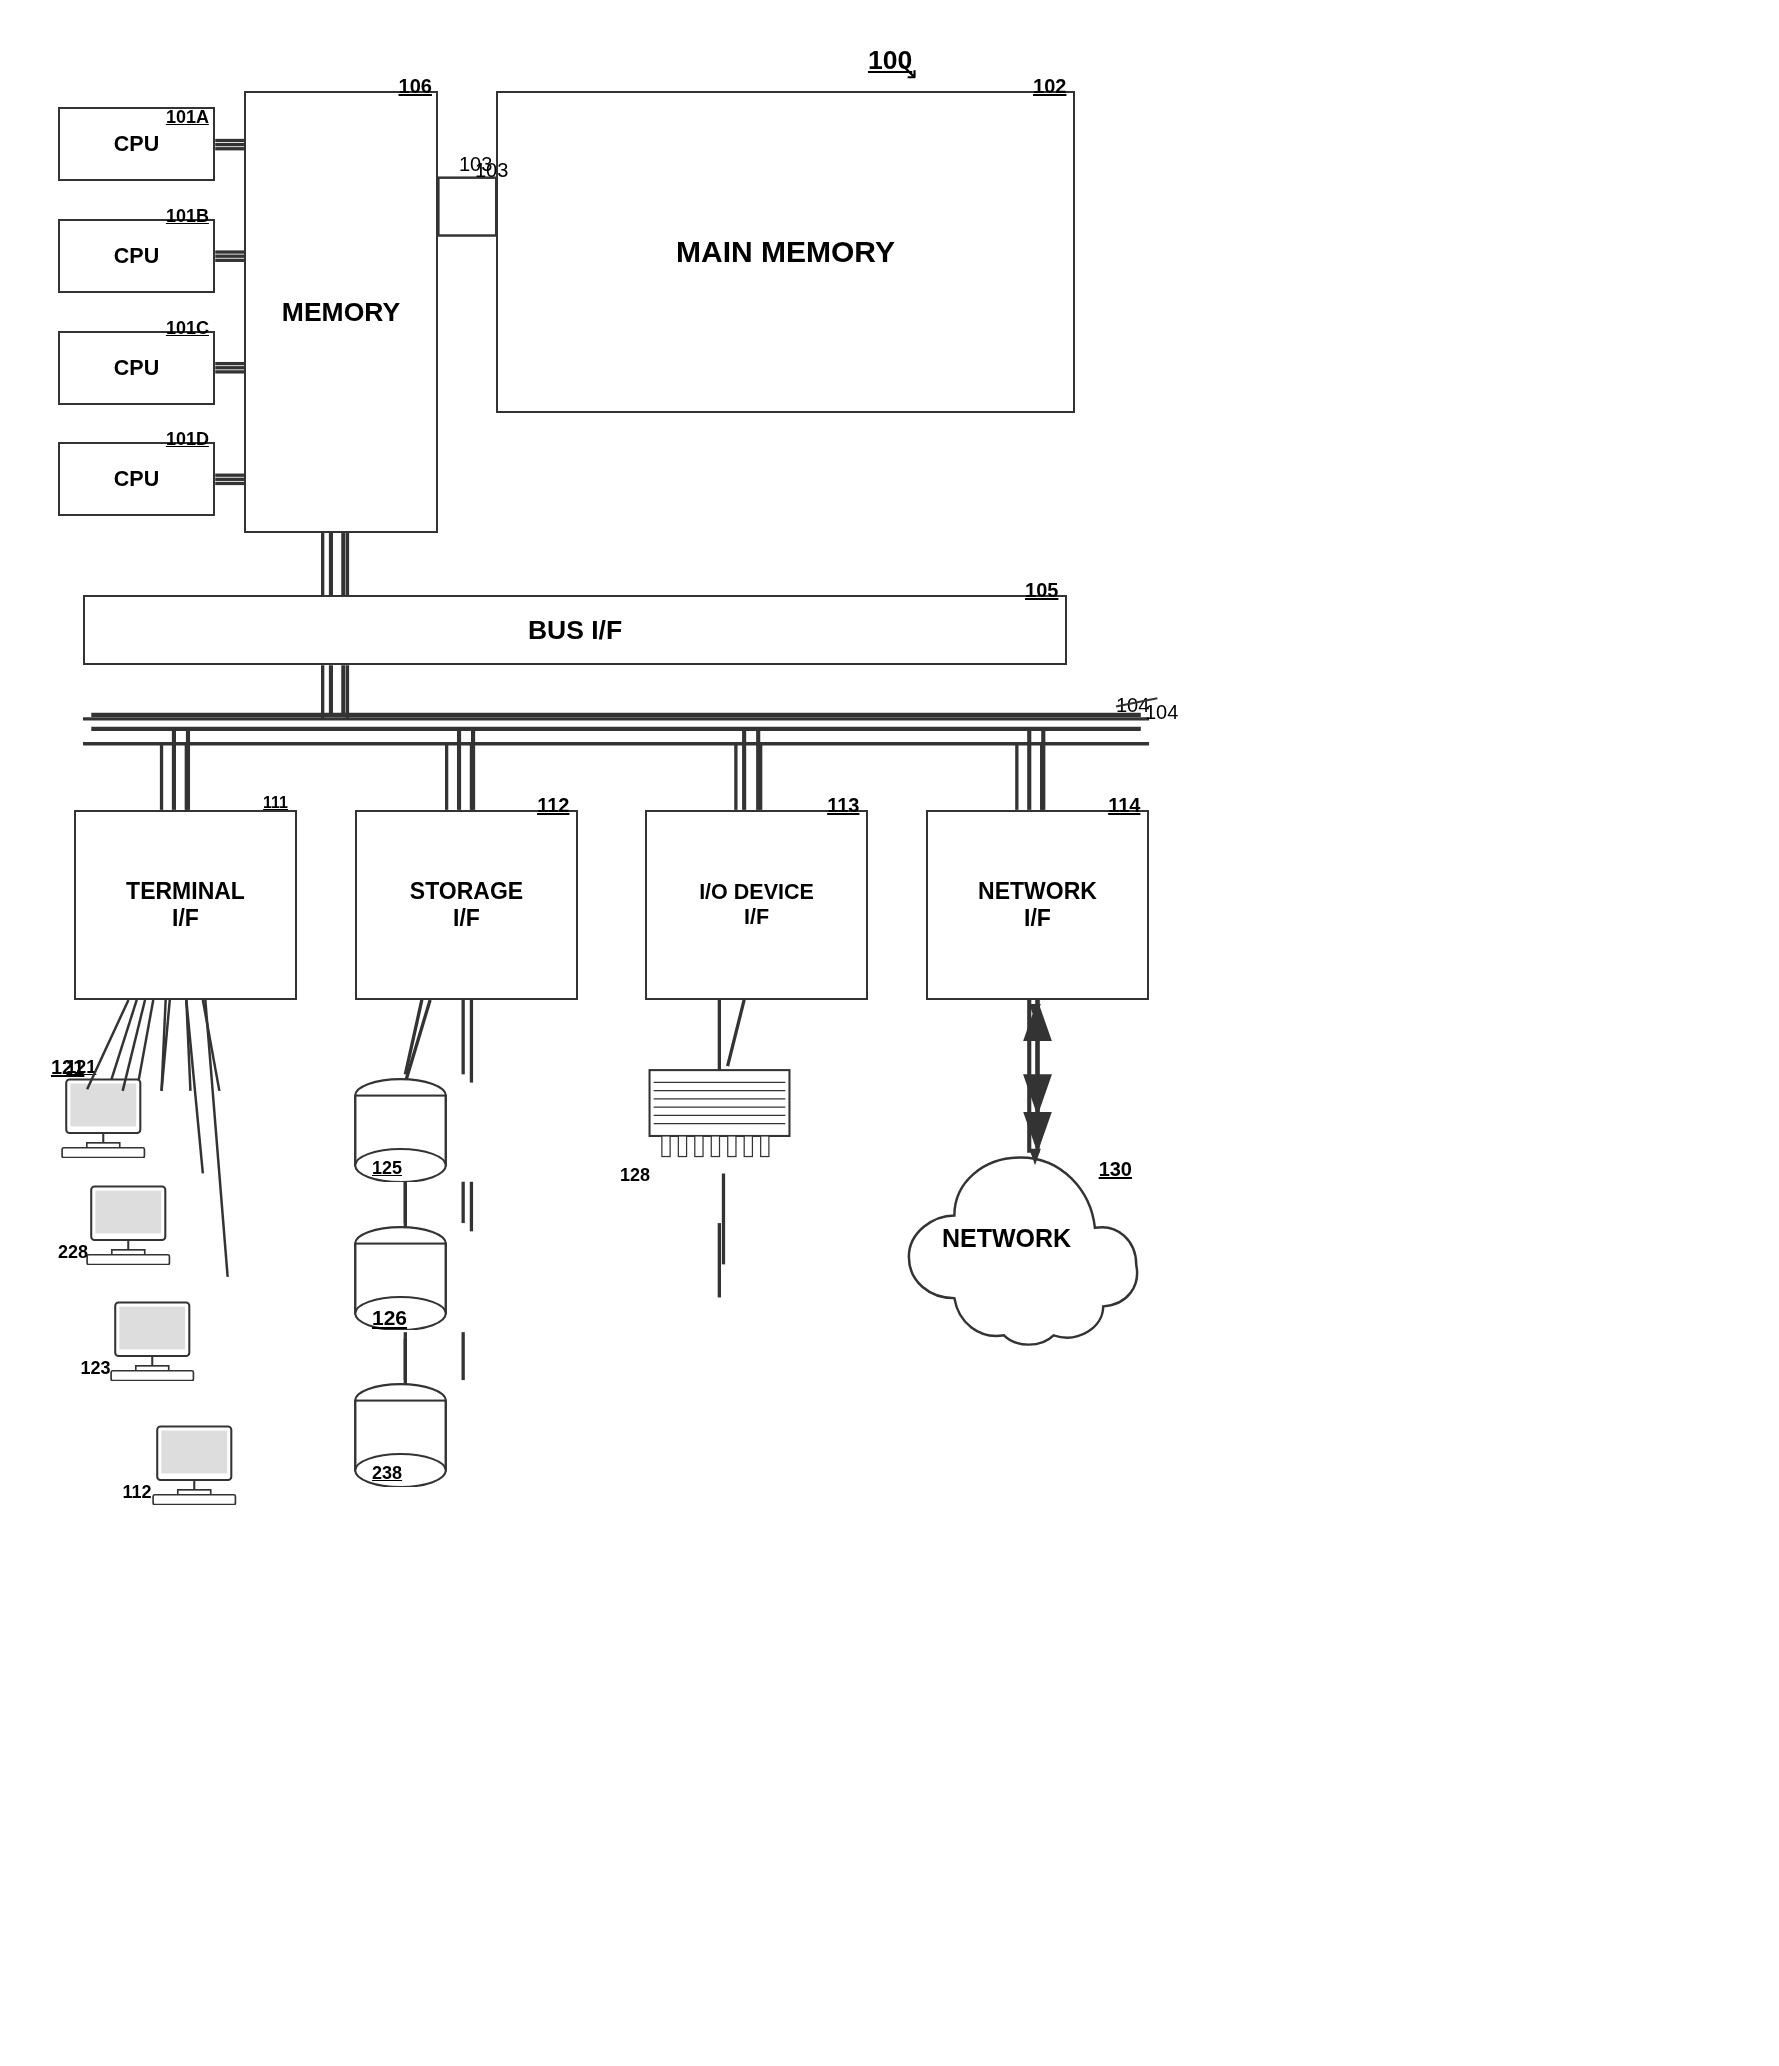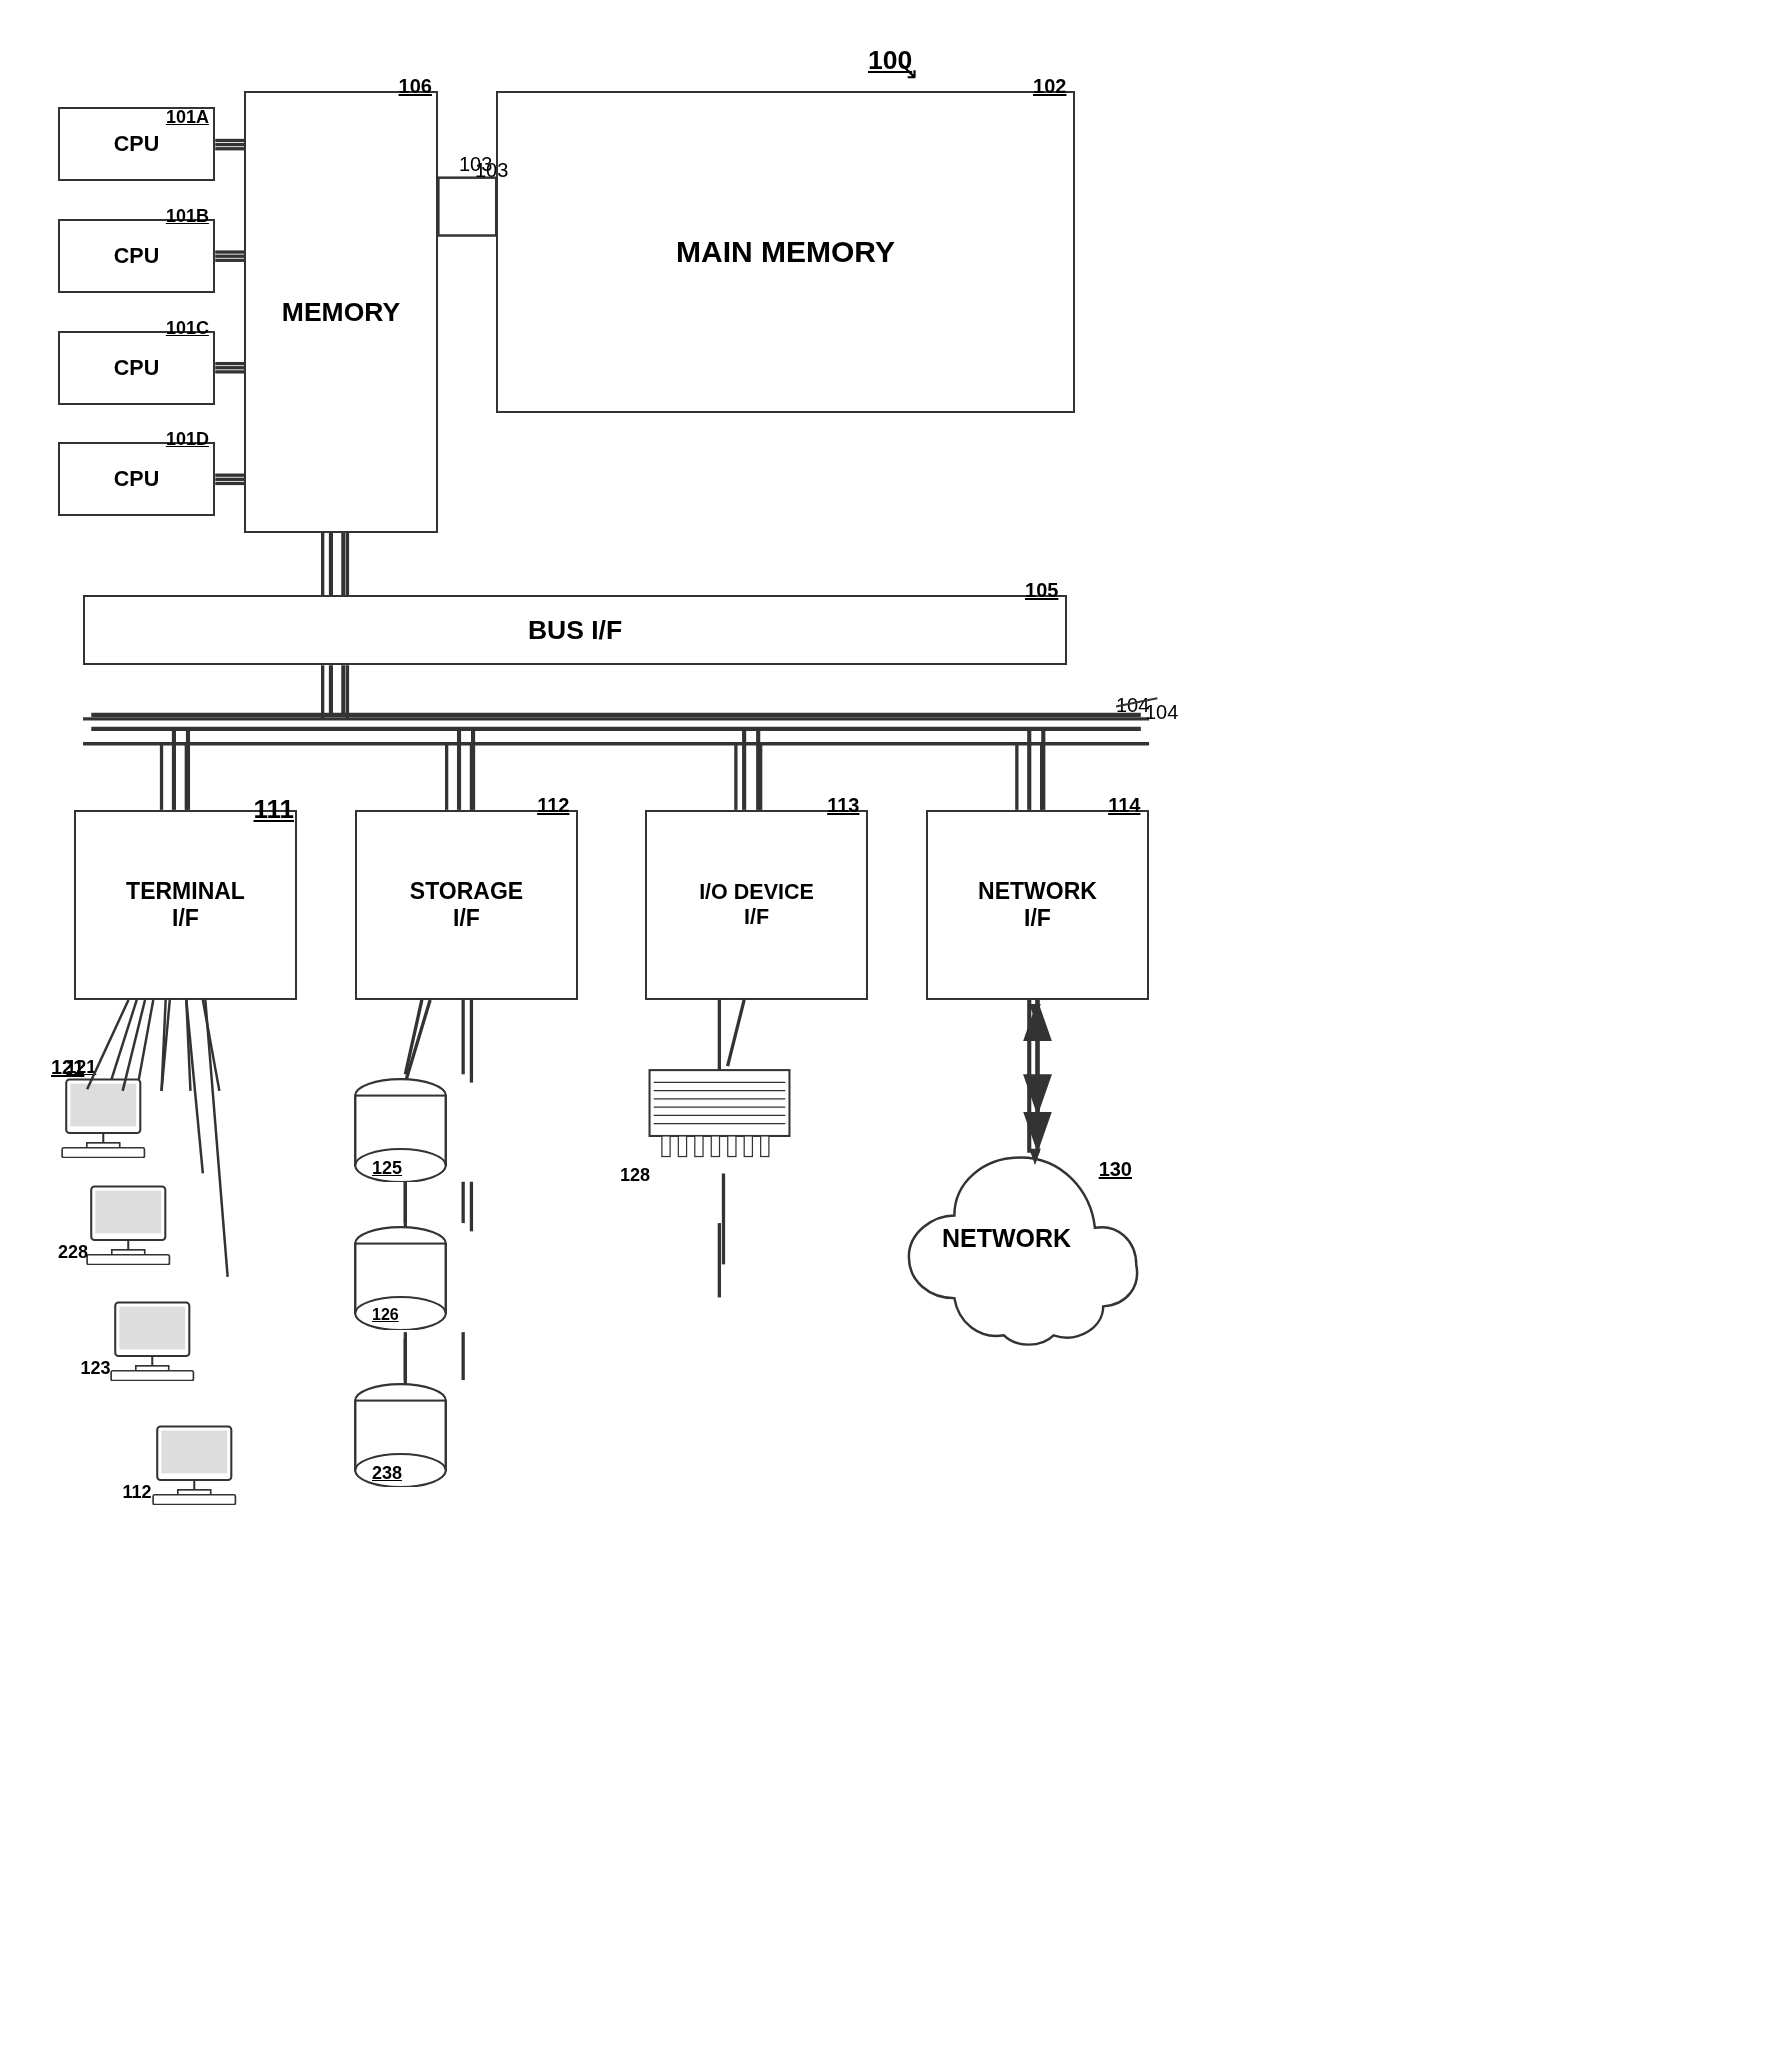--- a/index.html
+++ b/index.html
@@ -81,21 +81,21 @@
     <span class="box-label" style="top:-18px; right:6.6px; font-size:20px;">102</span>
   </div>
 
   <div class="box" style="left:83px; top:595px; width:984px; height:70px; font-size:26.5px;">
     <span>BUS I/F</span>
     <span class="box-label" style="top:-18px; right:6.6px; font-size:20px;">105</span>
   </div>
 
   <div class="box" style="left:74px; top:810px; width:223px; height:190px; font-size:23px;">
     <div>TERMINAL<br>I/F</div>
-    <span class="box-label" style="top:-18px; right:1px; font-size:26px;text-decoration:underline;">111</span>
+    <span class="box-label" style="top:-18px; right:7px; font-size:16px;text-decoration:underline;">111</span>
   </div>
 
   <div class="box" style="left:355px; top:810px; width:223px; height:190px; font-size:23px;">
     <div>STORAGE<br>I/F</div>
     <span class="box-label" style="top:-18px; right:6.6px; font-size:20px;">112</span>
   </div>
 
   <div class="box" style="left:645px; top:810px; width:223px; height:190px; font-size:21.5px;">
     <div>I/O DEVICE<br>I/F</div>
     <span class="box-label" style="top:-18px; right:6.6px; font-size:20px;">113</span>
@@ -239,21 +239,21 @@
   </div>
 
   <div style="position:absolute; left:347px; top:1223px; width:107px; height:107px;">
     <svg width="107" height="107" viewBox="0 0 130 130">
       <ellipse cx="65" cy="25" rx="55" ry="20" fill="white" stroke="#333" stroke-width="2.5"></ellipse>
       <rect x="10" y="25" width="110" height="85" fill="white" stroke="#333" stroke-width="2.5"></rect>
       <line x1="10" y1="25" x2="10" y2="110" stroke="#333" stroke-width="2.5"></line>
       <line x1="120" y1="25" x2="120" y2="110" stroke="#333" stroke-width="2.5"></line>
       <ellipse cx="65" cy="110" rx="55" ry="20" fill="white" stroke="#333" stroke-width="2.5"></ellipse>
     </svg>
-    <span style="position:absolute; top:83px; left:25px; font-size:16px; font-weight:bold; text-decoration:underline;">126</span>
+    <span style="position:absolute; top:83px; left:25px; font-size:21px; font-weight:bold; text-decoration:underline;">126</span>
   </div>
 
   <div style="position:absolute; left:347px; top:1380px; width:107px; height:107px;">
     <svg width="107" height="107" viewBox="0 0 130 130">
       <ellipse cx="65" cy="25" rx="55" ry="20" fill="white" stroke="#333" stroke-width="2.5"></ellipse>
       <rect x="10" y="25" width="110" height="85" fill="white" stroke="#333" stroke-width="2.5"></rect>
       <line x1="10" y1="25" x2="10" y2="110" stroke="#333" stroke-width="2.5"></line>
       <line x1="120" y1="25" x2="120" y2="110" stroke="#333" stroke-width="2.5"></line>
       <ellipse cx="65" cy="110" rx="55" ry="20" fill="white" stroke="#333" stroke-width="2.5"></ellipse>
     </svg>

